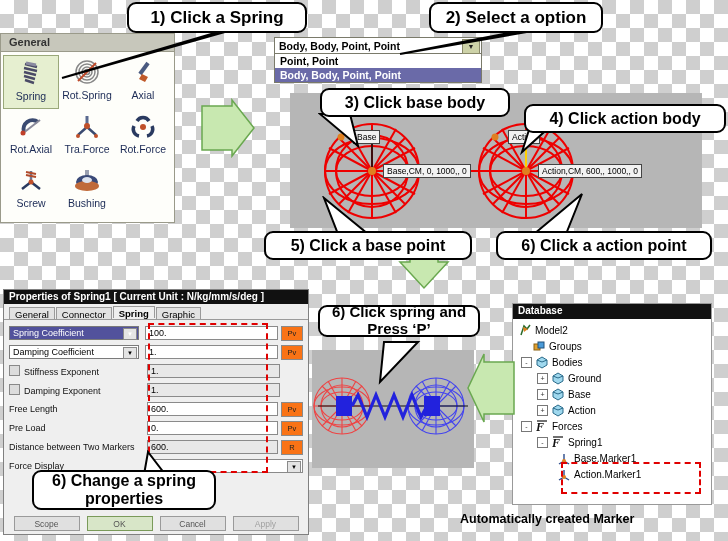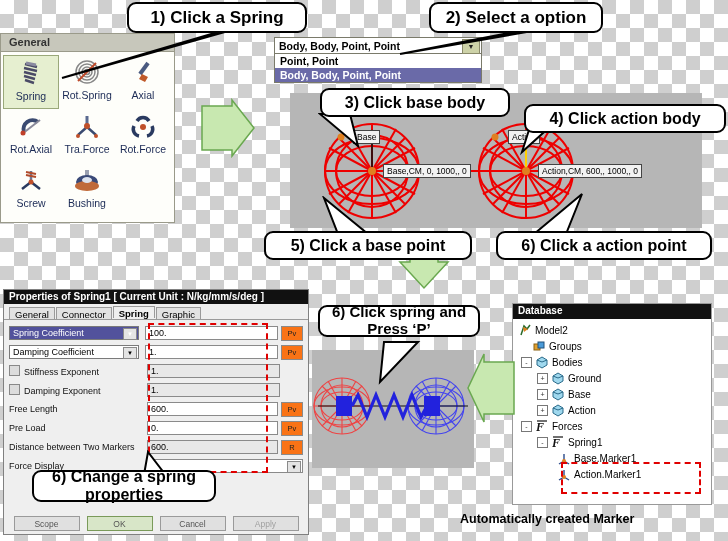--- a/index.html
+++ b/index.html
@@ -519,13 +519,13 @@
   <polygon points="2,36 34,36 8,2" fill="#fff" stroke="#000" stroke-width="2"></polygon>
 </svg>
 
 <div class="callout" style="left:127px;top:2px;width:180px;height:31px;font-size:17px;">1) Click a Spring</div>
 <div class="callout" style="left:429px;top:2px;width:174px;height:31px;font-size:17px;">2) Select a option</div>
 <div class="callout" style="left:320px;top:88px;width:190px;height:29px;font-size:16px;">3) Click base body</div>
 <div class="callout" style="left:524px;top:104px;width:202px;height:29px;font-size:16px;">4) Click action body</div>
 <div class="callout" style="left:264px;top:231px;width:208px;height:29px;font-size:16px;">5) Click a base point</div>
 <div class="callout" style="left:496px;top:231px;width:216px;height:29px;font-size:16px;">6) Click a action point</div>
 <div class="callout" style="left:318px;top:305px;width:162px;height:32px;font-size:15px;padding:0 6px;">6) Click spring and Press ‘P’</div>
-<div class="callout" style="left:32px;top:470px;width:184px;height:32px;font-size:16px;padding:0 6px;">6) Change a spring properties</div>
+<div class="callout" style="left:32px;top:470px;width:184px;height:40px;font-size:16px;padding:0 6px;">6) Change a spring properties</div>
 
 </body></html>

